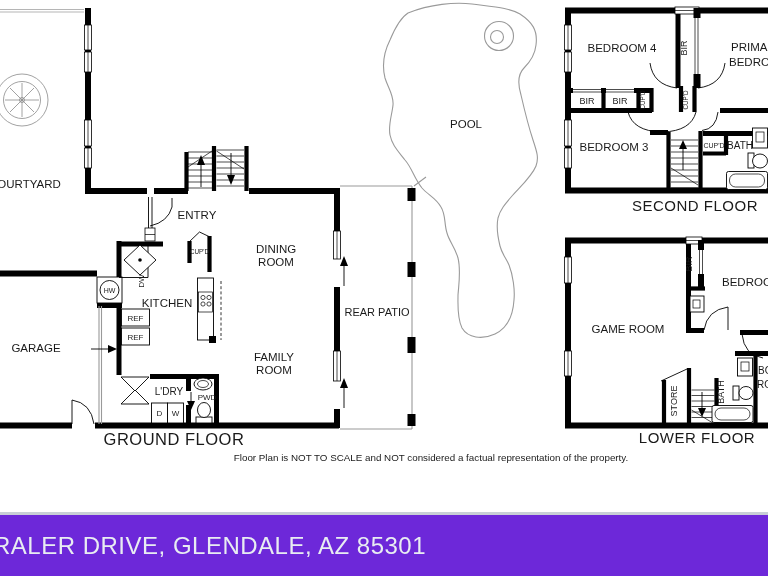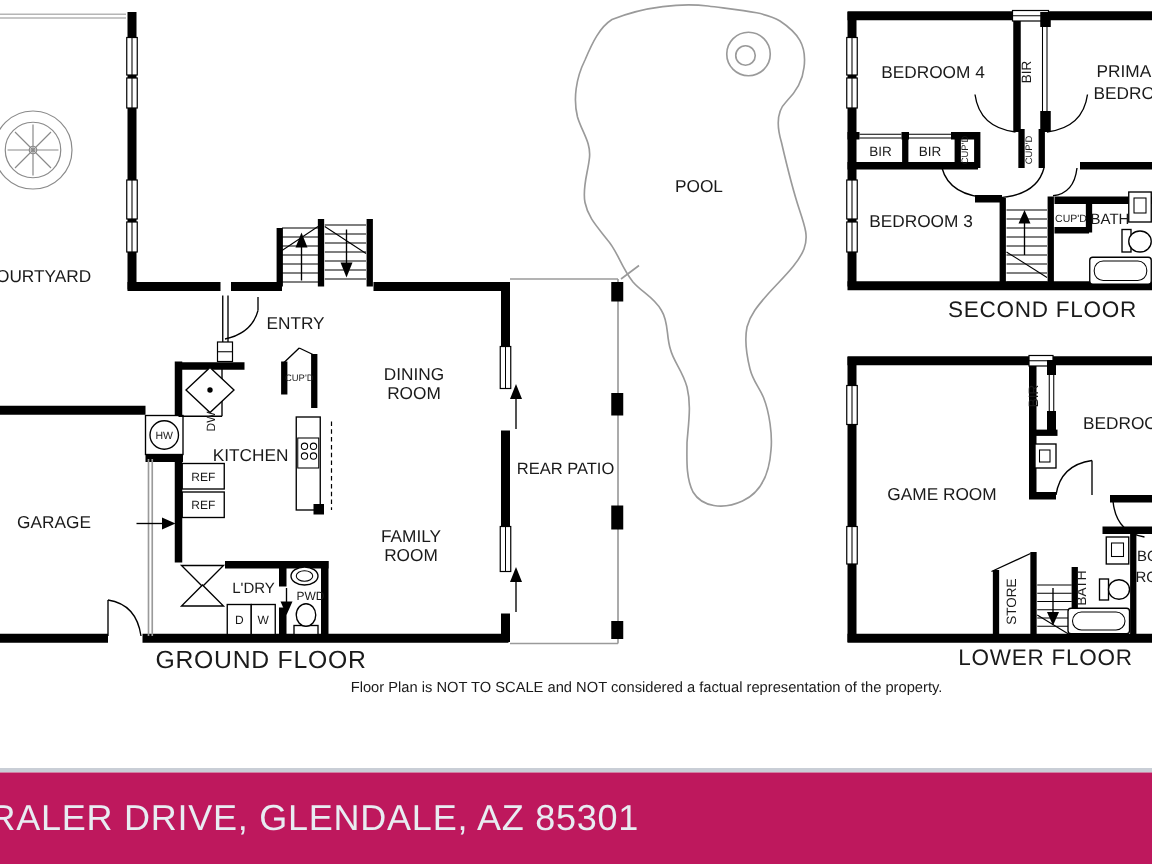--- a/index.html
+++ b/index.html
@@ -390,15 +390,15 @@
     <text class="t9 mid" transform="rotate(-90 724,392)" x="724" y="392">BATH</text>
     <text class="t10" x="758" y="374">BOX</text>
     <text class="t10" x="757" y="388">ROOM</text>
     <text class="title2 mid" x="697" y="443">LOWER FLOOR</text>
   </g>
 
   <text class="disc mid" x="431" y="461">Floor Plan is NOT TO SCALE and NOT considered a factual representation of the property.</text>
 </svg>
 
 <div class="divider"></div>
-<div class="banner" style="background: #be185d; text-align: center;">
+<div class="banner" style="background: #6d28d9; text-align: center;">
   <span class="addr" style="color: rgb(232, 236, 242);">RALER DRIVE, GLENDALE, AZ 85301</span>
 </div>
 
 </body></html>

